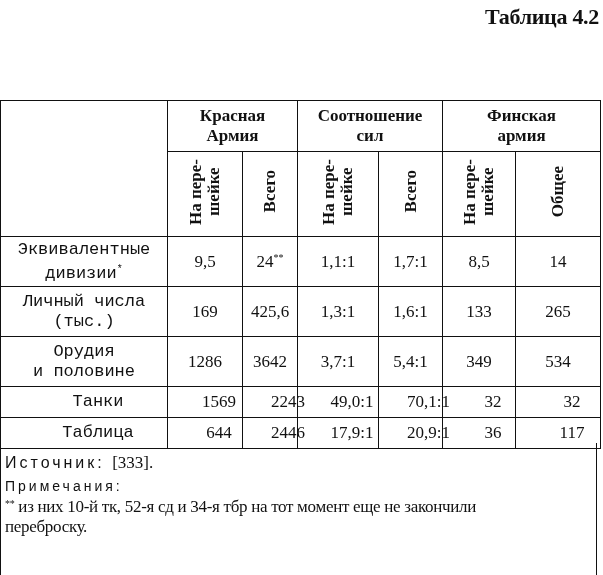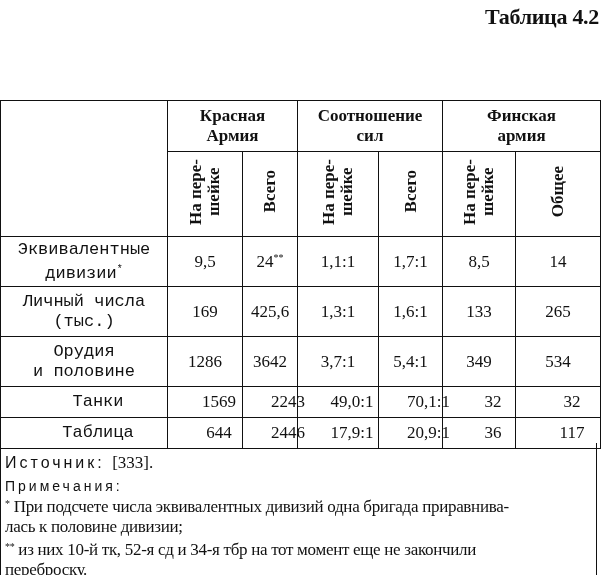--- a/index.html
+++ b/index.html
@@ -146,18 +146,15 @@
 </tbody>
   </table>
 
 <div class="notes">
   <div class="src">
     <span>Источник:</span>
     <span class="ref">[333].</span>
   </div>
   <div class="notes-h">Примечания:</div>
   <div class="note">
-    <sup>*</sup> <span>При подсчете числа эквивалентных дивизий одна бригада приравнива-</span><br><span>лась к половине дивизии;</span>
-  </div>
-  <div class="note">
     <sup>**</sup> <span>из них 10-й тк, 52-я сд и 34-я тбр на тот момент еще не закончили</span><br><span>переброску.</span>
   </div>
 </div>
 
 </body></html>

